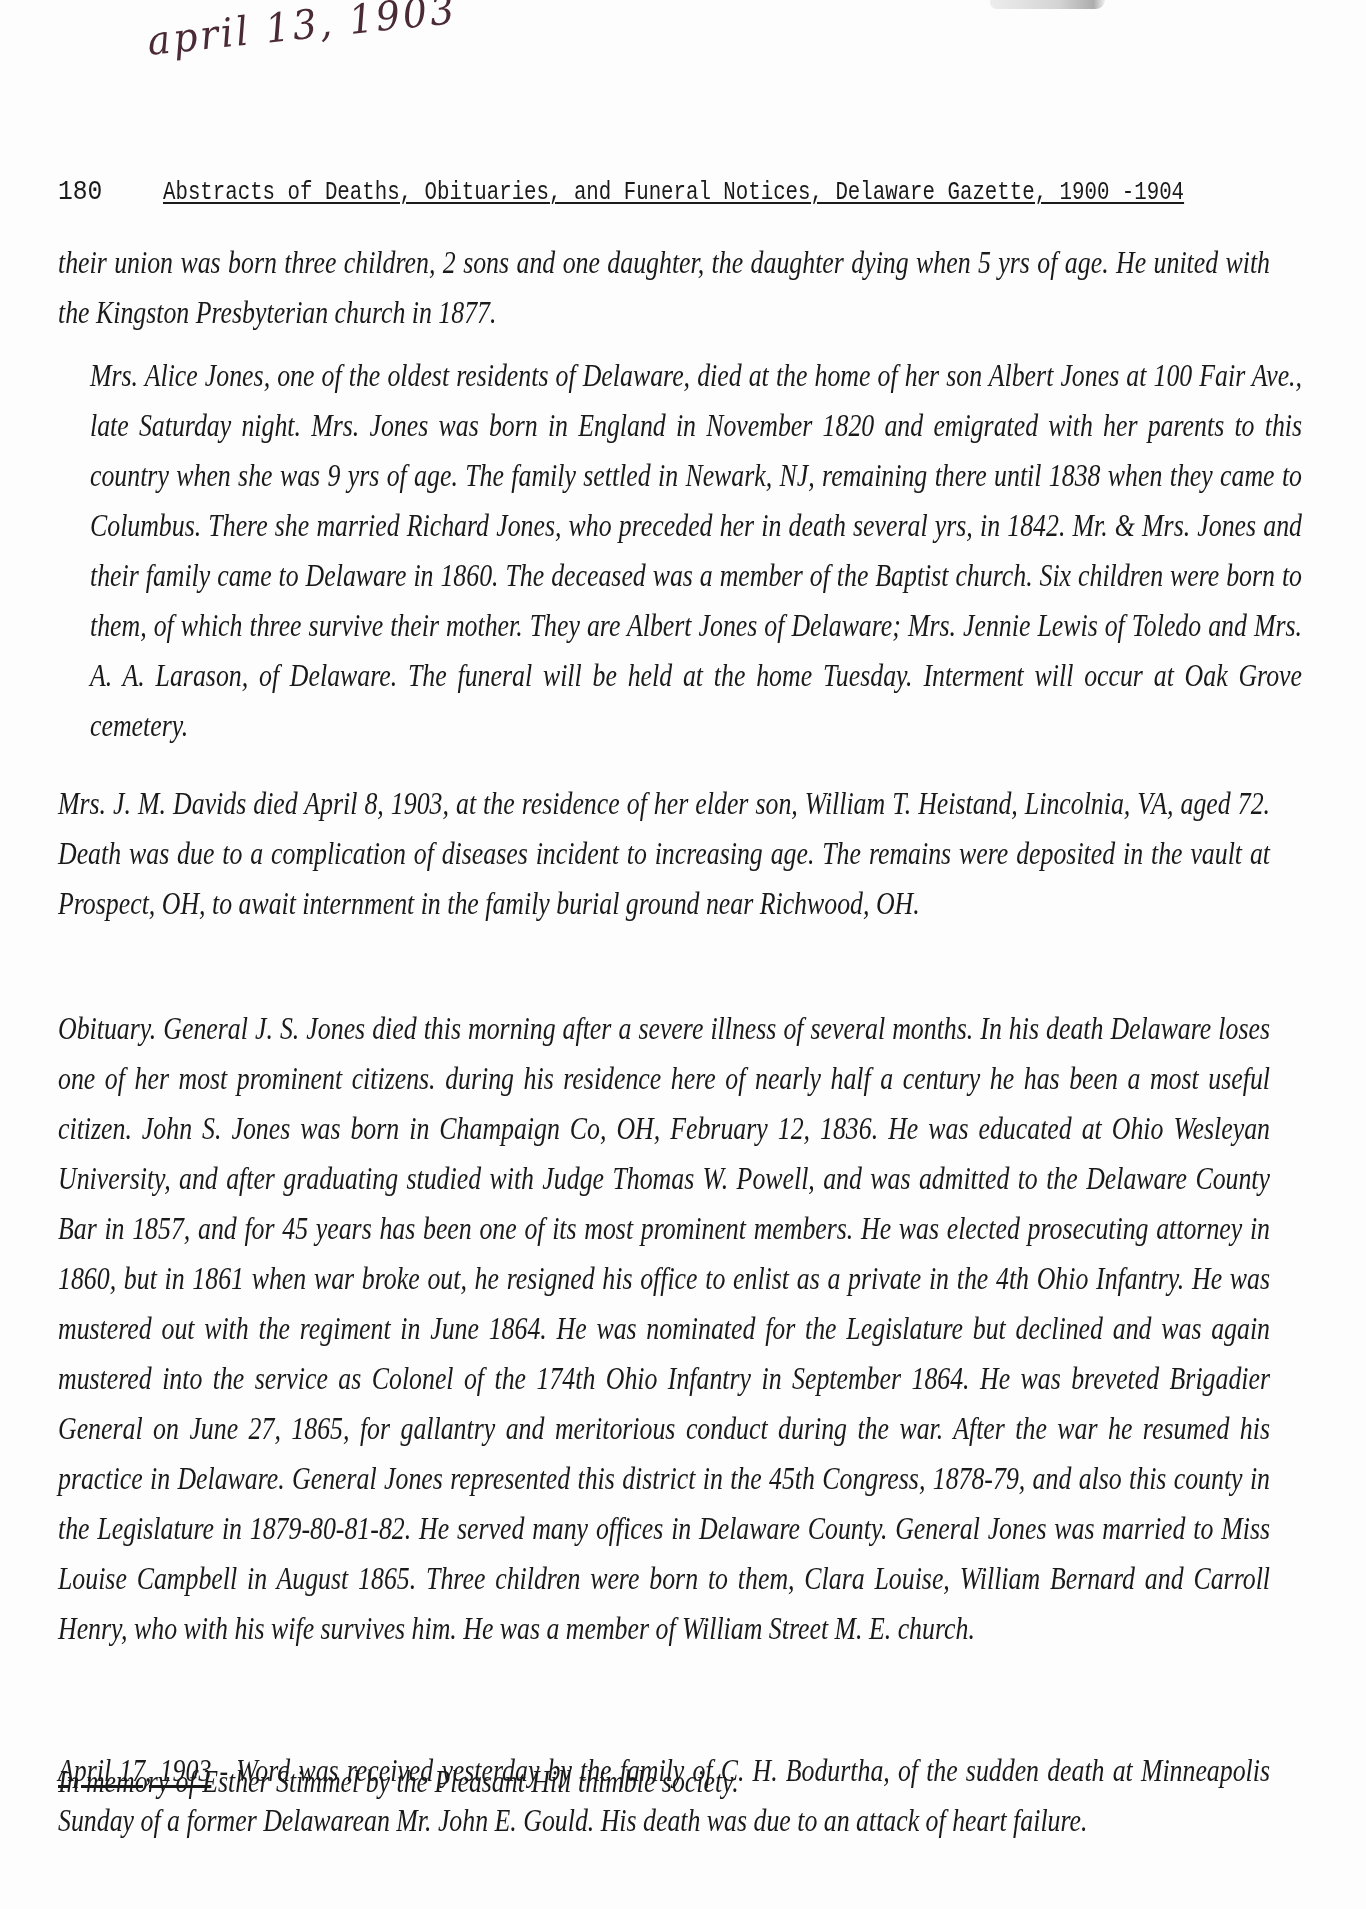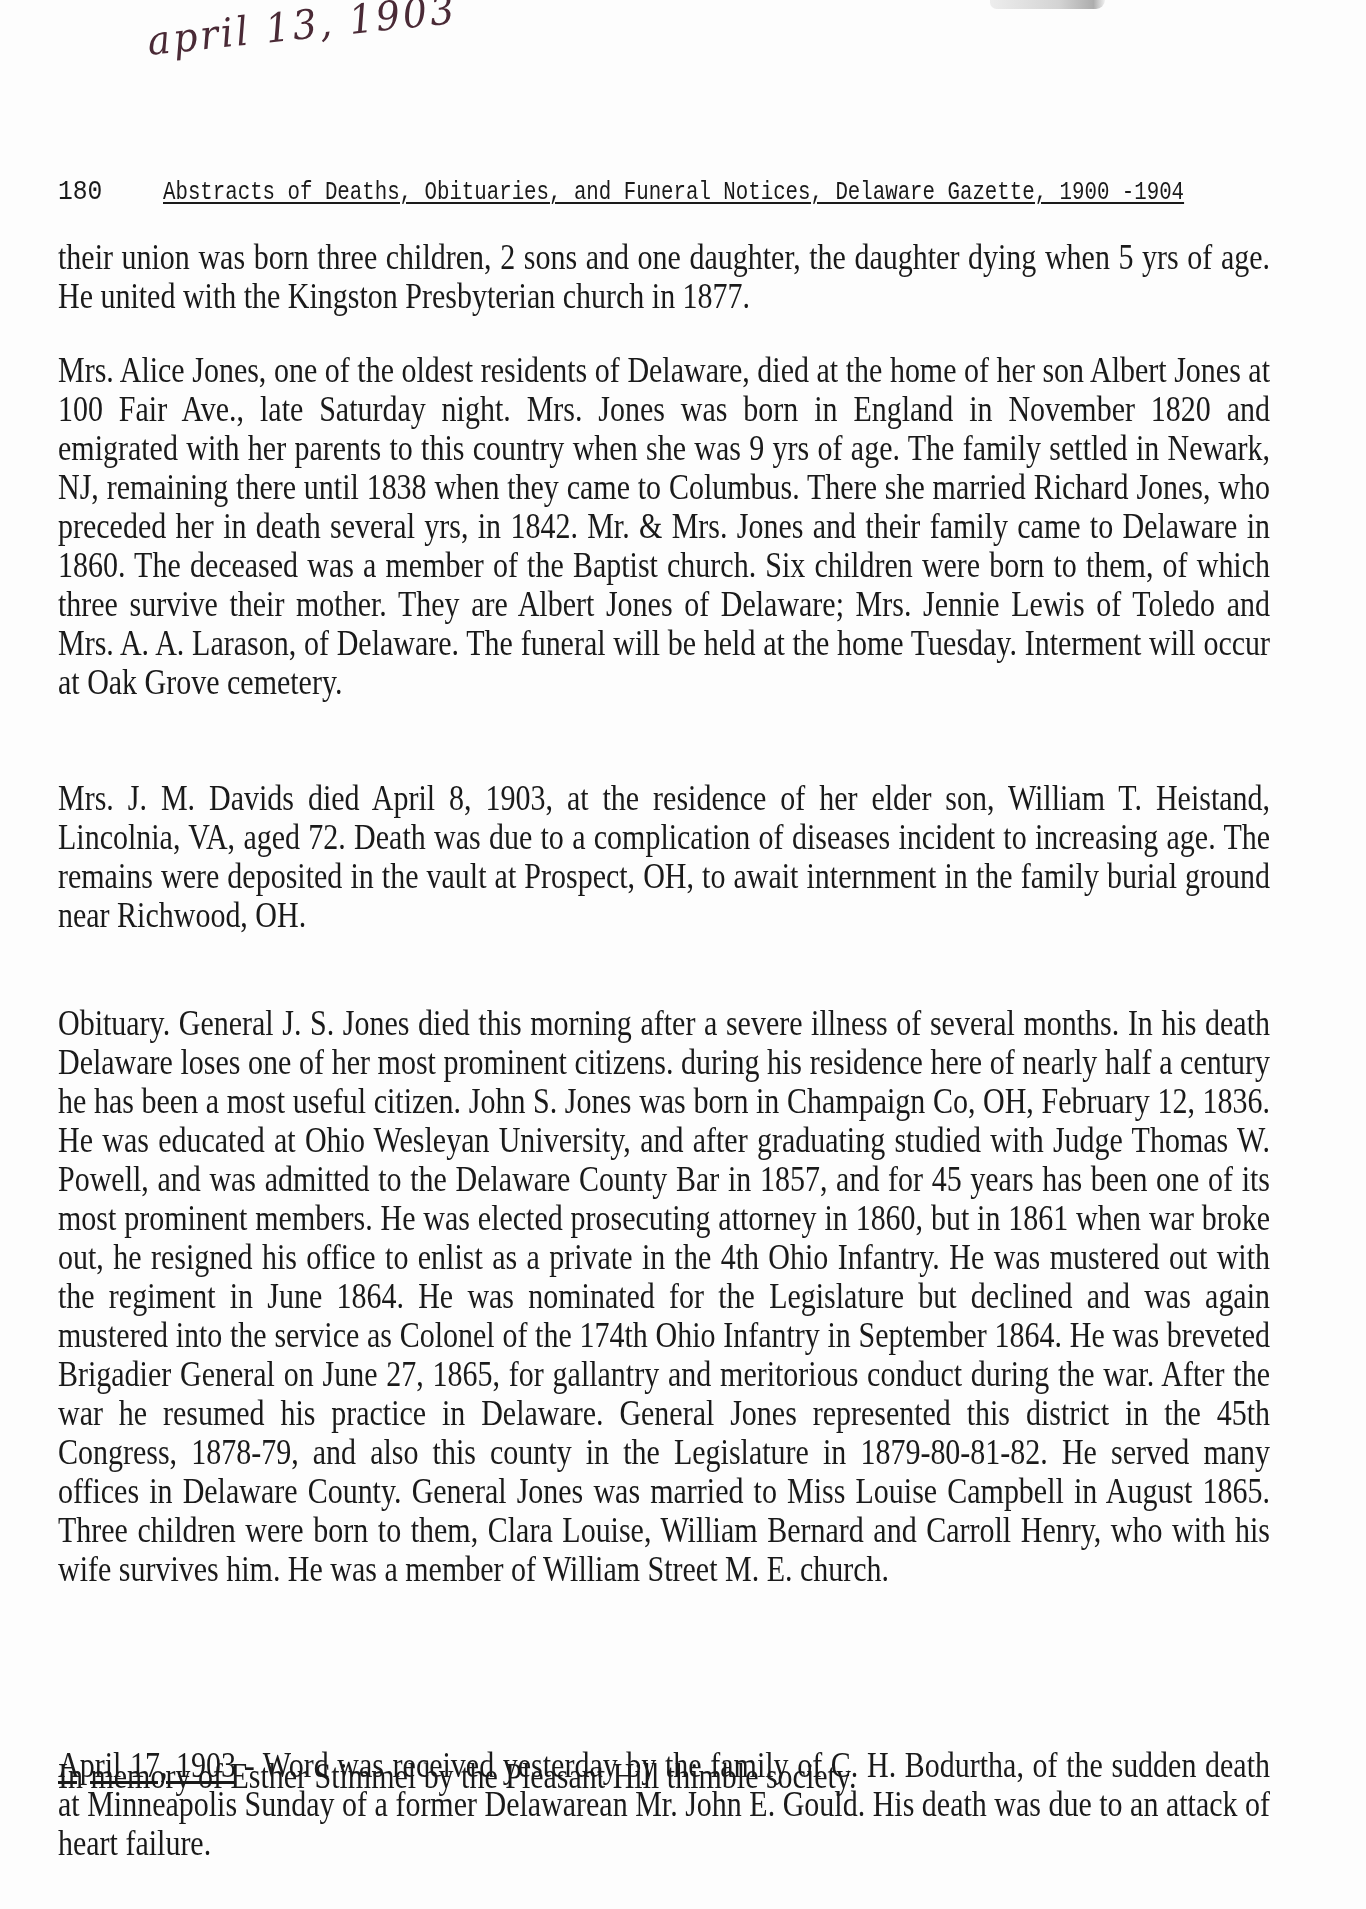--- a/index.html
+++ b/index.html
@@ -57,24 +57,25 @@
   }
   .body {
     position: absolute;
     left: 58px;
     width: 1212px;
   }
   .para {
     position: absolute;
     left: 0;
     width: 1212px;
-    font-size: 36px;
-    line-height: 39px;
+    font-size: 31px;
+    line-height: 50px;
     text-align: justify;
     text-align-last: left;
+    font-style: italic;
   }
   .para .inner {
     display: block;
     width: 1455px;
     transform: scaleX(0.833);
     transform-origin: left top;
     text-align: justify;
   }
   .date-lead { text-decoration: underline; text-underline-offset: 4px; }
 </style>
@@ -87,21 +88,21 @@
 
 <div class="header">
   <span class="page-num">180</span><span class="running-title">Abstracts of Deaths, Obituaries, and Funeral Notices, Delaware Gazette, 1900 -1904</span>
 </div>
 
 <div class="body">
   <div class="para" style="top:238px;">
     <span class="inner">their union was born three children, 2 sons and one daughter, the daughter dying when 5 yrs of age.  He united with the Kingston Presbyterian church in 1877.</span>
   </div>
 
-  <div class="para" style="top:351px;">
+  <div class="para" style="top:351px;margin-left:32px;">
     <span class="inner">Mrs. Alice Jones, one of the oldest residents of Delaware, died at the home of her son Albert Jones at 100 Fair Ave., late Saturday night.  Mrs. Jones was born in England in November 1820 and emigrated with her parents to this country when she was 9 yrs of age.  The family settled in Newark, NJ, remaining there until 1838 when they came to Columbus.  There she married Richard Jones, who preceded her in death several yrs, in 1842.  Mr. &amp; Mrs. Jones and their family came to Delaware in 1860.  The deceased was a member of the  Baptist church.  Six children were born to them, of which three survive their mother.  They are Albert Jones of Delaware; Mrs. Jennie Lewis of Toledo and Mrs. A. A. Larason, of Delaware.  The funeral will be held at the home Tuesday. Interment will occur at Oak Grove cemetery.</span>
   </div>
 
   <div class="para" style="top:779px;">
     <span class="inner">Mrs. J. M. Davids died April 8, 1903, at the residence of her elder son, William T. Heistand, Lincolnia, VA, aged 72.  Death was due to a complication of diseases incident to increasing age.  The remains were deposited in the vault at Prospect, OH, to await internment in the family burial ground near Richwood, OH.</span>
   </div>
 
   <div class="para" style="top:1004px;">
     <span class="inner">Obituary.  General J. S. Jones died this morning after a severe illness of several months. In his death Delaware loses one of her most prominent citizens.  during his residence here of nearly half a century he has been a most useful citizen.  John S. Jones was born in Champaign Co, OH, February 12, 1836.  He was educated at Ohio Wesleyan University, and after graduating studied with Judge Thomas W. Powell, and was admitted to the Delaware County Bar in 1857, and for 45 years has been one of its most prominent members.  He was elected prosecuting attorney in 1860, but in 1861 when war broke out, he resigned his office to enlist as a private in the 4th Ohio Infantry.  He was mustered out with the regiment in June 1864.  He was nominated for the Legislature but declined and was again mustered into the service as Colonel of the 174th Ohio Infantry in September 1864.  He was breveted Brigadier General on June 27, 1865, for gallantry and meritorious conduct during the war.  After the war he resumed his practice in Delaware.  General Jones represented this district in the 45th Congress, 1878-79, and also this county in the Legislature in 1879-80-81-82.  He served many offices in Delaware County.  General Jones was married to Miss Louise Campbell in August 1865. Three children were born to them, Clara Louise, William Bernard and Carroll Henry, who with his wife survives him.  He was a member of William Street M. E. church.</span>
   </div>

